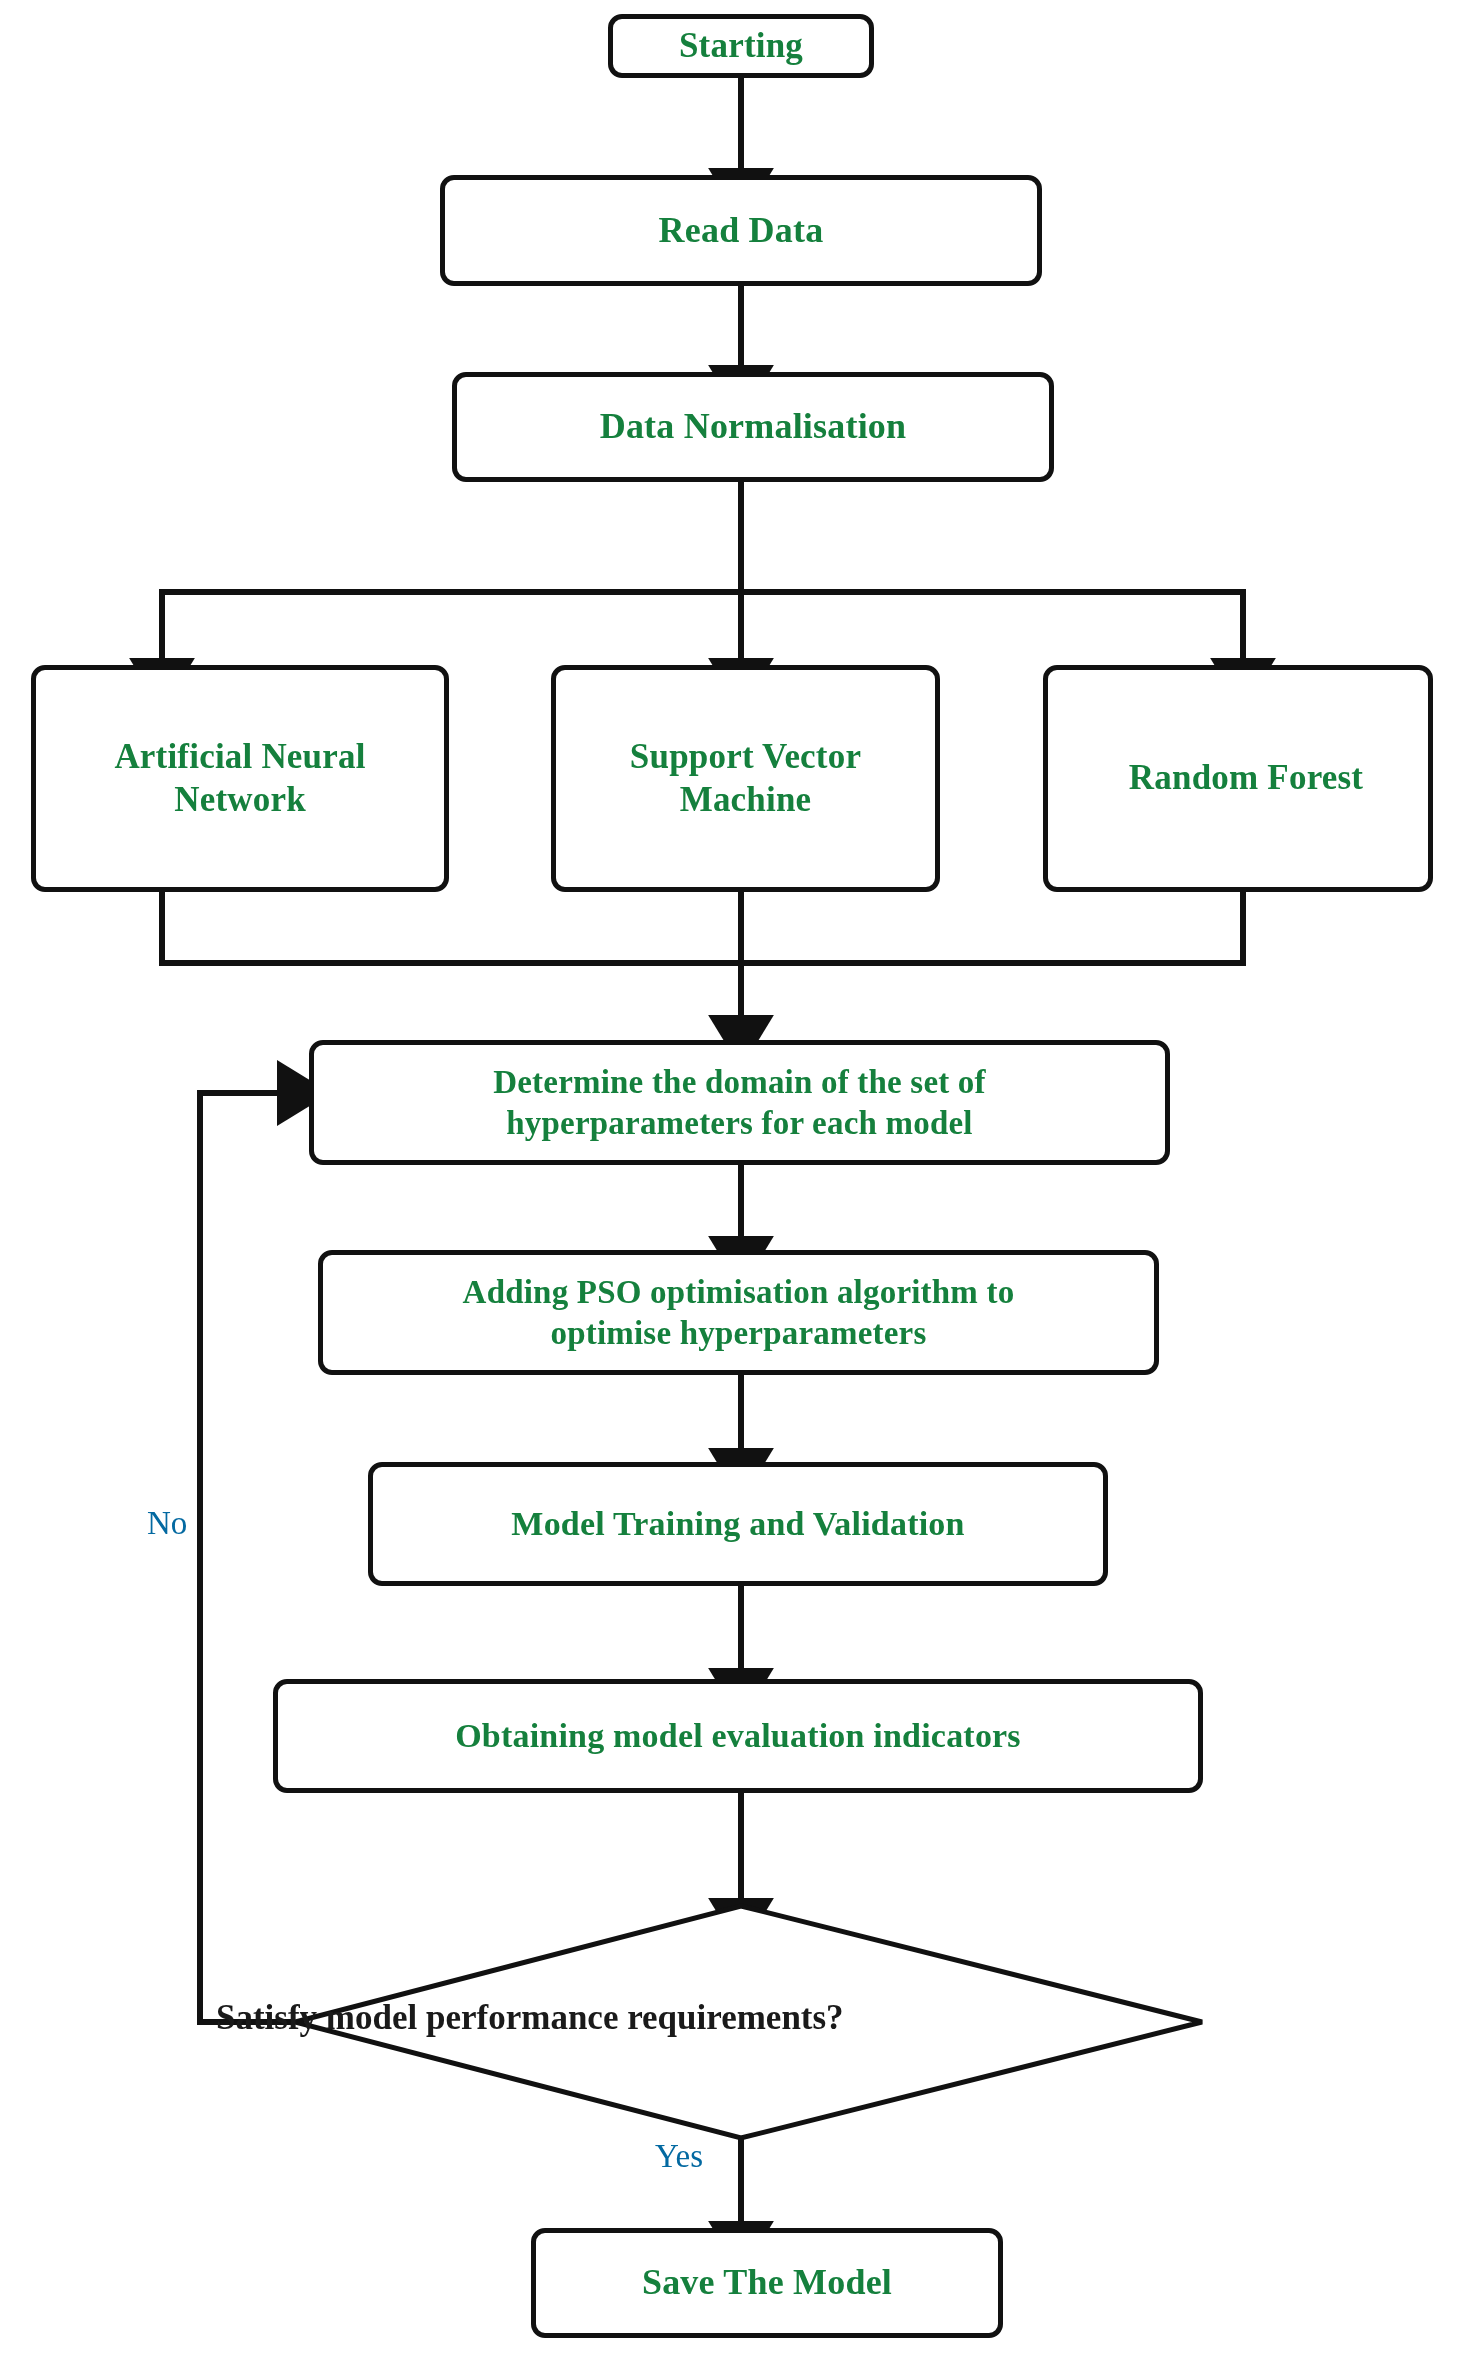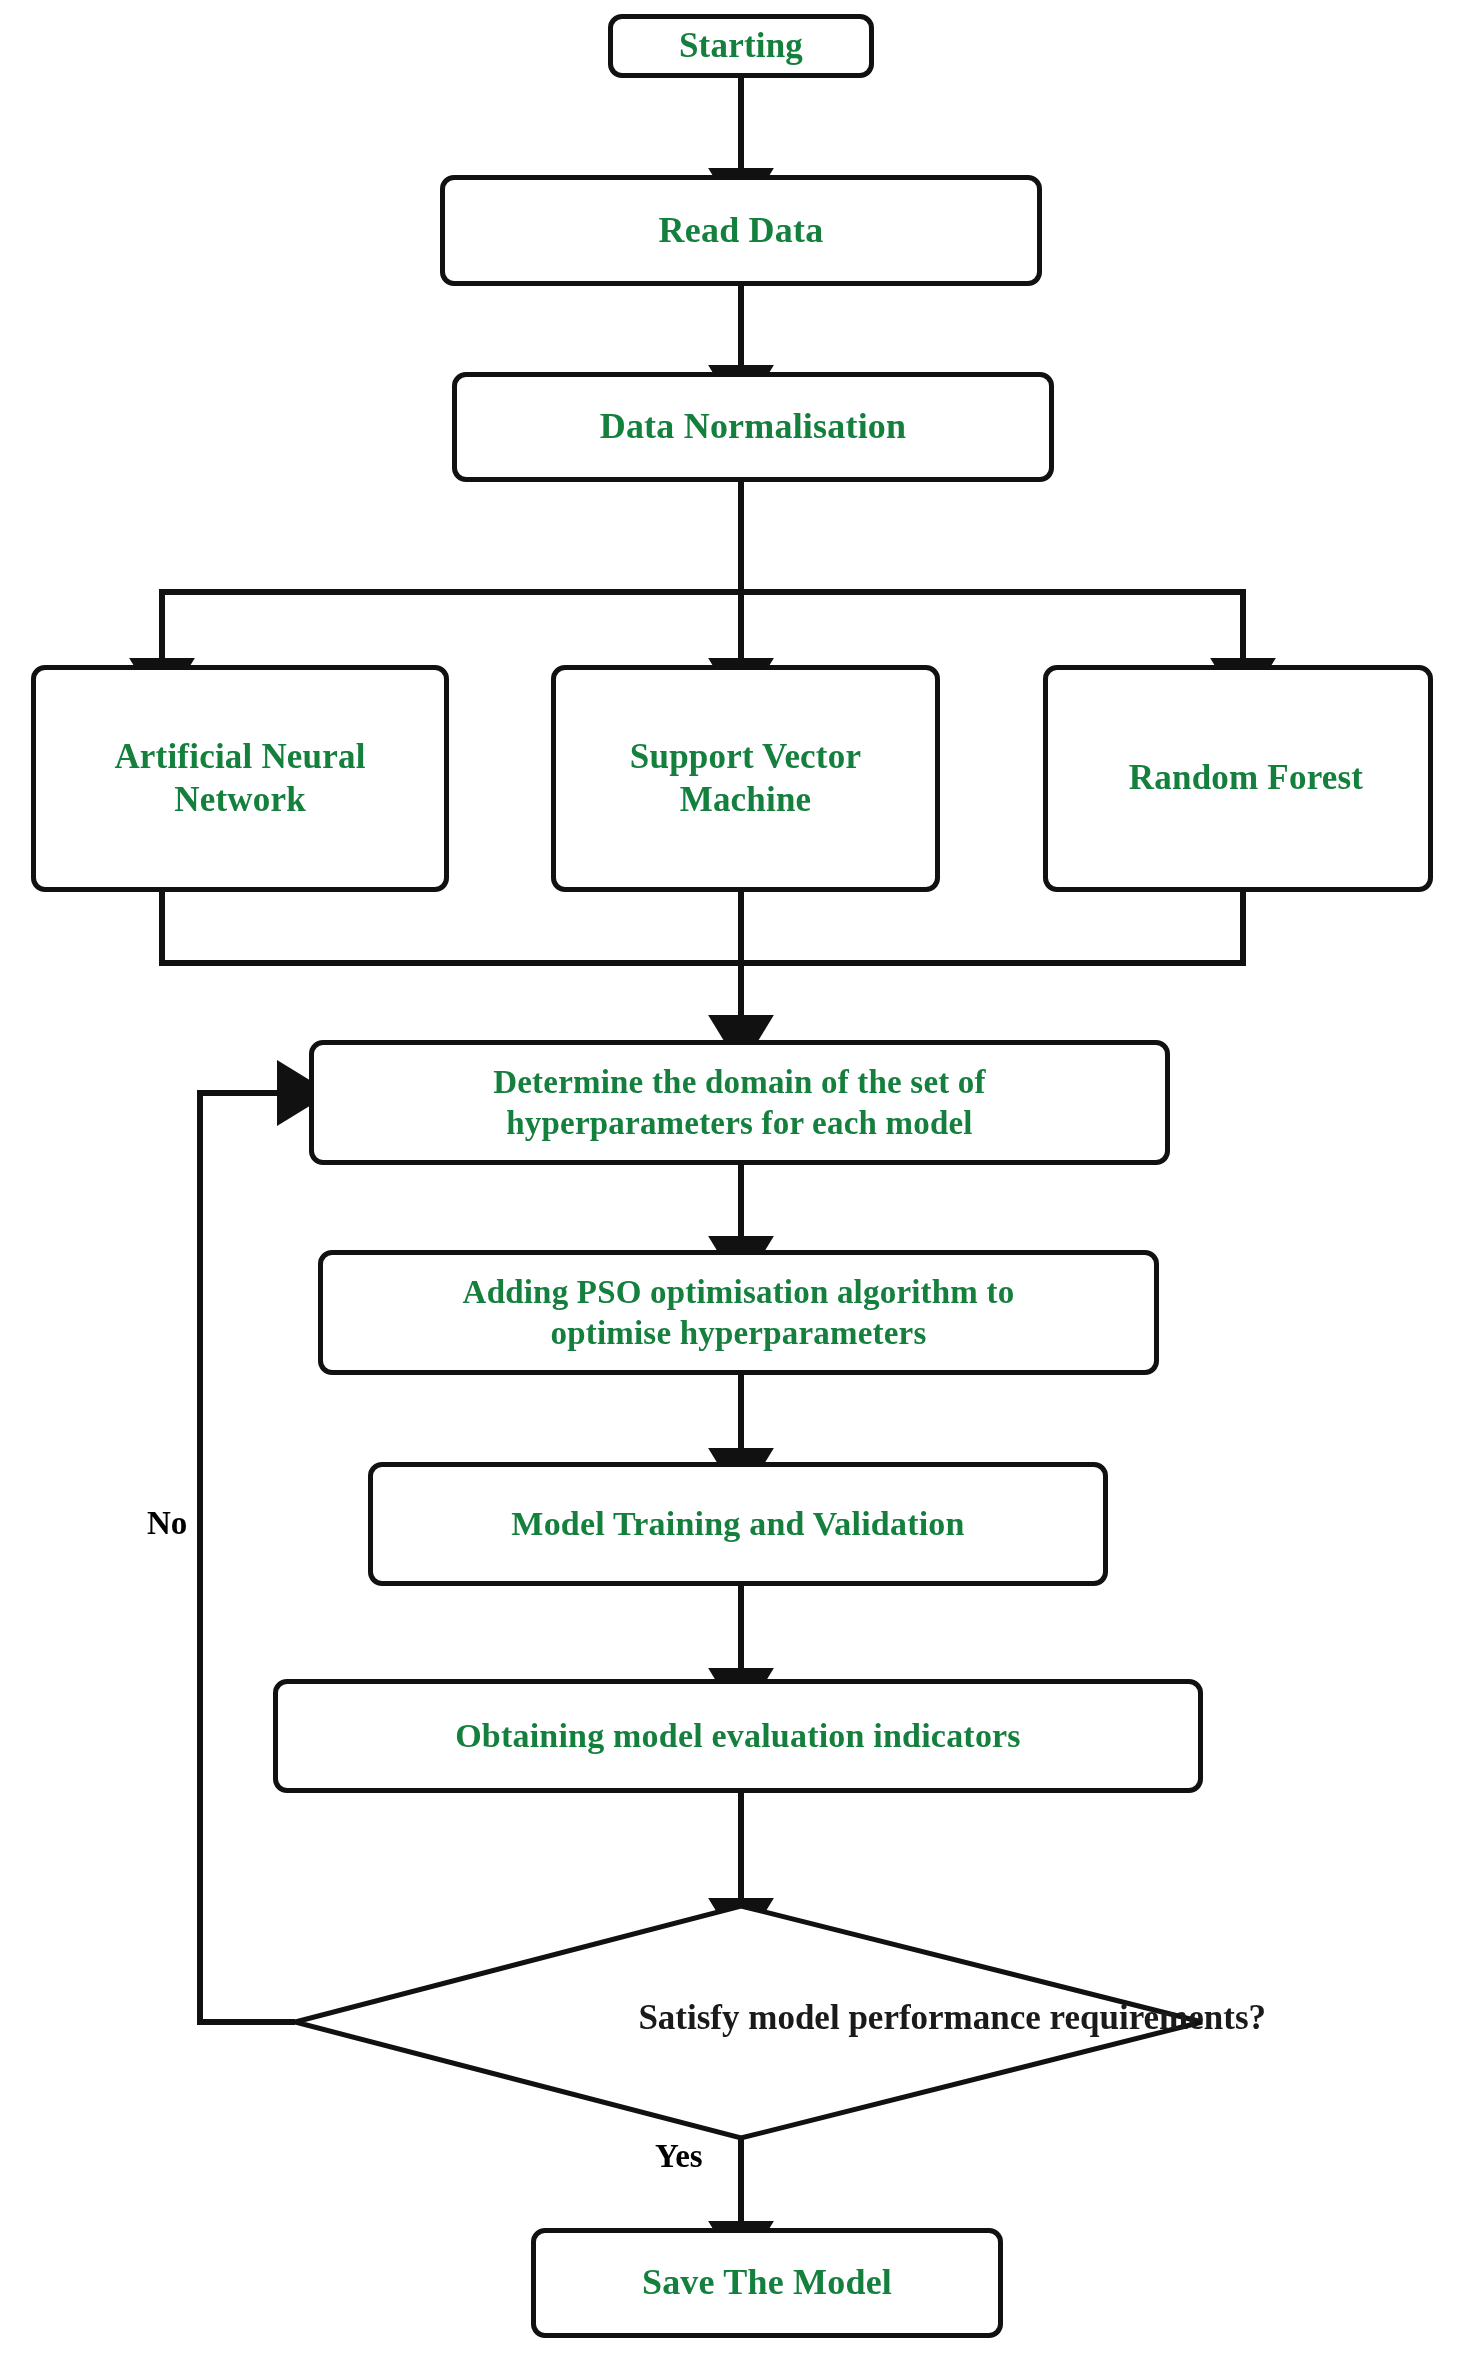--- a/index.html
+++ b/index.html
@@ -41,27 +41,27 @@
     letter-spacing: 0.2px;
     padding: 0 10px;
     white-space: pre-line;
   }
   .decision-label {
     position: absolute;
     font-family: "Liberation Serif", "DejaVu Serif", serif;
     font-weight: bold;
     color: #1a1a1a;
     white-space: nowrap;
-    text-align: right;
+    text-align: left;
   }
   .edge-label {
     position: absolute;
     font-family: "Liberation Serif", "DejaVu Serif", serif;
-    font-weight: bold;
-    color: #000000;
+    font-weight: normal;
+    color: #0369a1;
     white-space: nowrap;
   }
 </style>
 </head>
 <body>
 
 <div id="canvas">
 
   <svg class="layer" viewBox="0 0 1458 2357" xmlns="http://www.w3.org/2000/svg">
     <defs>

